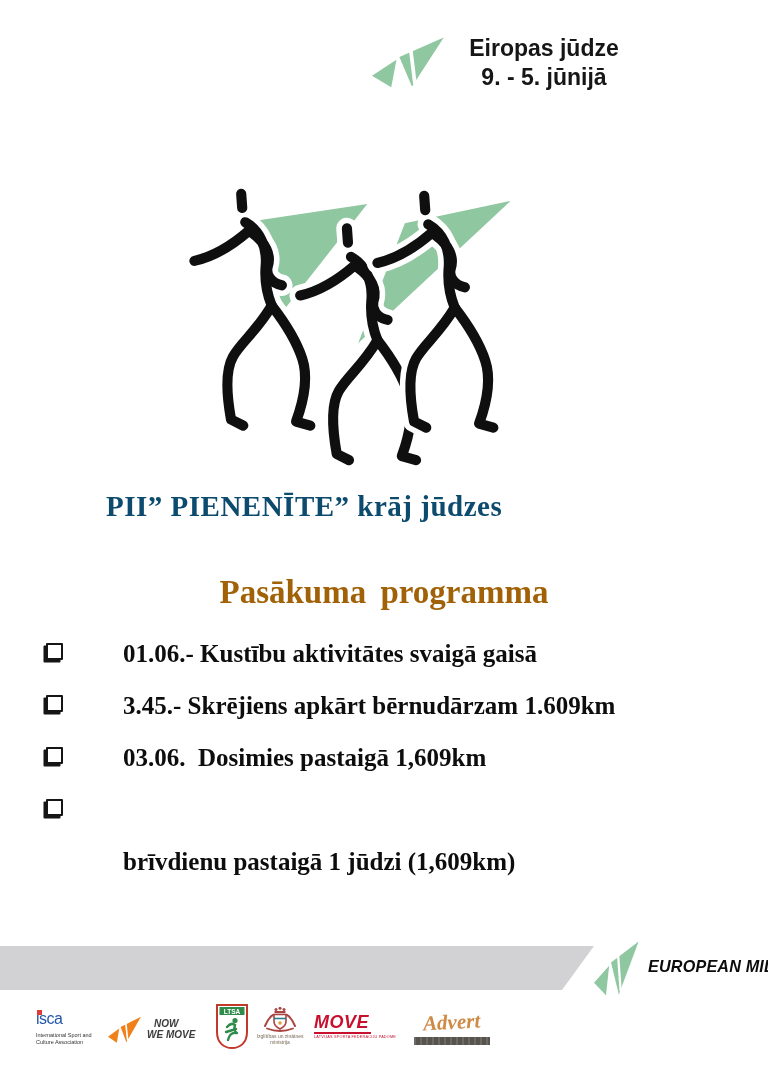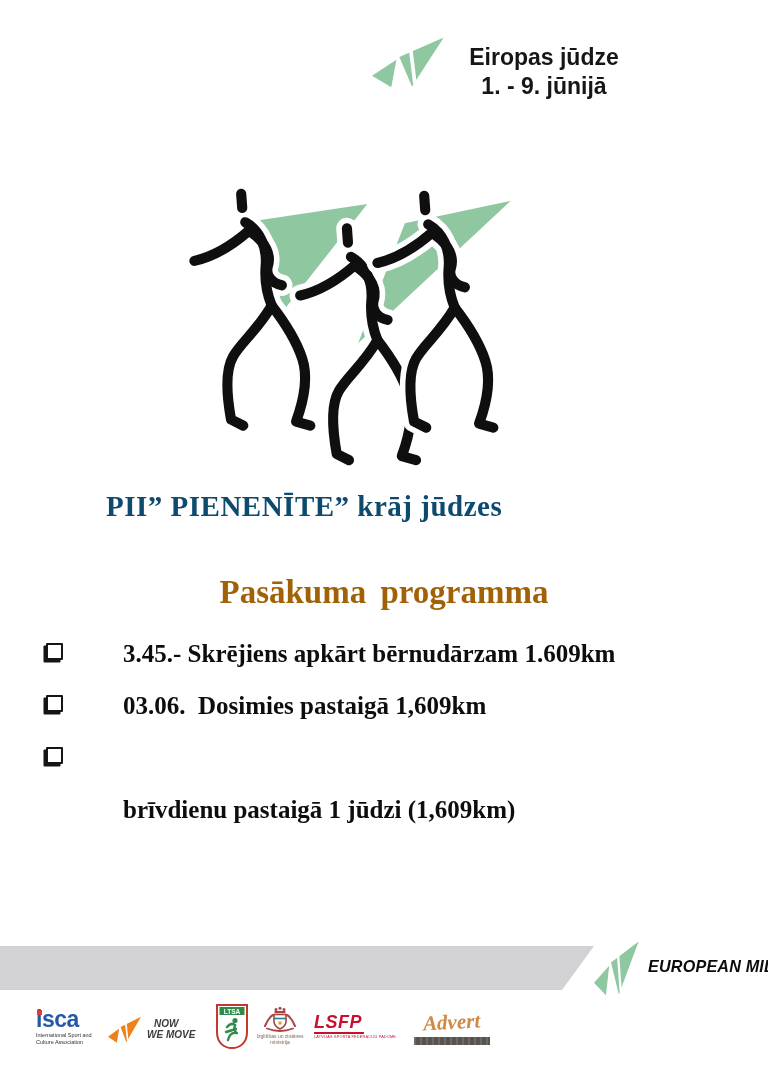--- a/index.html
+++ b/index.html
@@ -9,21 +9,21 @@
     --ministry-red:#a94442;
   }
   *{margin:0;padding:0;box-sizing:border-box;}
   body{background:#888;font-family:"Liberation Serif",serif;}
   .page{position:relative;width:768px;height:1086px;background:#ffffff;margin:0 auto;overflow:hidden;}
 
   
   .hdr-logo{position:absolute;left:372px;top:36px;width:74px;height:52px;}
   .hdr-text{position:absolute;left:448px;top:34px;width:192px;text-align:center;
             font-family:"Liberation Sans",sans-serif;font-weight:bold;font-size:23px;
-            line-height:29px;color:#161616;margin-top:9px;}
+            line-height:29px;color:#161616;}
 
   
   .runners{position:absolute;left:168px;top:164px;width:366px;height:328px;}
   .runners .halo path{fill:none;stroke:#ffffff;stroke-width:21;stroke-linecap:round;stroke-linejoin:round;}
   .runners .ink  path{fill:none;stroke:#0f0f0f;stroke-width:10;stroke-linecap:round;stroke-linejoin:round;}
 
   
   .title{position:absolute;left:106px;top:490px;font-size:29px;font-weight:bold;color:#0c4a6e;letter-spacing:0.5px;}
   .heading{position:absolute;left:0;top:574px;width:768px;text-align:center;
            font-size:33px;font-weight:bold;color:#a16207;word-spacing:6px;}
@@ -39,21 +39,21 @@
   .stripe{position:absolute;left:0;top:946px;width:594px;height:44px;background:var(--stripe-gray);
           clip-path:polygon(0 0,100% 0,calc(100% - 32px) 100%,0 100%);}
   .em-logo{position:absolute;left:594px;top:940px;width:46px;height:56px;}
   .em-text{position:absolute;left:648px;top:957px;font-family:"Liberation Sans",sans-serif;
            font-weight:900;font-style:italic;font-size:17px;color:#0c0c0c;letter-spacing:0.2px;
            transform:scaleX(0.95);transform-origin:left center;white-space:nowrap;}
 
   
   .sponsor-sub{font-family:"Liberation Sans",sans-serif;color:#3c3c3c;}
   .isca{position:absolute;left:36px;top:1008px;width:84px;font-family:"Liberation Sans",sans-serif;}
-  .isca-word{position:relative;font-size:23px;font-weight:700;color:var(--isca-blue);
+  .isca-word{position:relative;font-size:16px;font-weight:400;color:var(--isca-blue);
              letter-spacing:-0.5px;line-height:22px;}
   .isca-dot{position:absolute;left:1px;top:2px;width:5px;height:5px;background:#e03a3a;}
   .isca-sub{font-size:5.5px;line-height:6.5px;margin-top:2px;color:#333;}
   .nwm{position:absolute;left:108px;top:1016px;display:flex;align-items:center;gap:5px;}
   .nwm-arrow{width:34px;height:27px;}
   .nwm-text{font-family:"Liberation Sans",sans-serif;font-weight:900;font-style:italic;
             font-size:10px;line-height:10.5px;color:#3c3c3e;white-space:nowrap;}
   .nwm-text .l1{padding-left:7px;}
   .ltsa{position:absolute;left:214px;top:1002px;width:36px;height:48px;}
   .ministry{position:absolute;left:254px;top:1006px;width:52px;text-align:center;}
@@ -74,21 +74,21 @@
 
 <div class="page">
 
   <svg class="hdr-logo" viewBox="0 0 100 72" preserveAspectRatio="none">
     <polygon points="0,55 33,33 26,71" fill="var(--brand-green)"></polygon>
     <polygon points="37,29 97,2 54,70" fill="var(--brand-green)"></polygon>
     <path d="M 52,16 L 58,66" stroke="#ffffff" stroke-width="5" fill="none"></path>
   </svg>
   <div class="hdr-text">
     <div>Eiropas jūdze</div>
-    <div>1. - 9. jūnijā</div>
+    <div>9. - 5. jūnijā</div>
   </div>
 
   <svg class="runners" viewBox="0 0 360 320">
     <polygon points="76,56 196,38 108,150" fill="var(--brand-green)"></polygon>
     <polygon points="233,57 337,35 187,175" fill="var(--brand-green)"></polygon>
     <g id="runner" transform="translate(72,28)">
       <g class="halo">
         <path d="M 0,0 L 1,14"></path>
         <path d="M 4,28 C 18,36 26,52 24,72 C 23,86 26,100 30,110"></path>
         <path d="M 8,36 C -8,50 -28,62 -46,66"></path>
@@ -109,20 +109,24 @@
     <use href="#runner" transform="translate(180,2)"></use>
   </svg>
 
   <div class="title">PII” PIENENĪTE” krāj jūdzes</div>
 
   <div class="heading">Pasākuma programma</div>
 
   <div class="list">
     <div class="item">
       <div class="bullet"></div>
+      <div class="item-text">01.06.- Kustību aktivitātes svaigā gaisā</div>
+    </div>
+    <div class="item">
+      <div class="bullet"></div>
       <div class="item-text">3.45.- Skrējiens apkārt bērnudārzam 1.609km</div>
     </div>
     <div class="item">
       <div class="bullet"></div>
       <div class="item-text">03.06.  Dosimies pastaigā 1,609km</div>
     </div>
     <div class="item">
       <div class="bullet"></div>
       <div class="item-text"><br><span>brīvdienu pastaigā 1 jūdzi (1,609km)</span></div>
     </div>
@@ -176,21 +180,21 @@
       <path d="M7,20 q4,-9 8,-11 M37,20 q-4,-9 -8,-11" stroke="var(--ministry-red)" stroke-width="2" fill="none" stroke-linecap="round"></path>
       <path d="M9,22.5 q13,5 26,0" stroke="var(--ministry-red)" stroke-width="1.8" fill="none" stroke-linecap="round"></path>
     </svg>
     <div class="ministry-sub sponsor-sub">
       <div>Izglītības un zinātnes</div>
       <div>ministrija</div>
     </div>
   </div>
 
   <div class="lsfp">
-    <div class="lsfp-word">LSFP</div>
+    <div class="lsfp-word">MOVE</div>
     <div class="lsfp-sub">LATVIJAS SPORTA FEDERĀCIJU PADOME</div>
   </div>
 
   <div class="advert">
     <div class="advert-word">Advert</div>
     <div class="advert-bar"></div>
   </div>
 
 </div>
 

